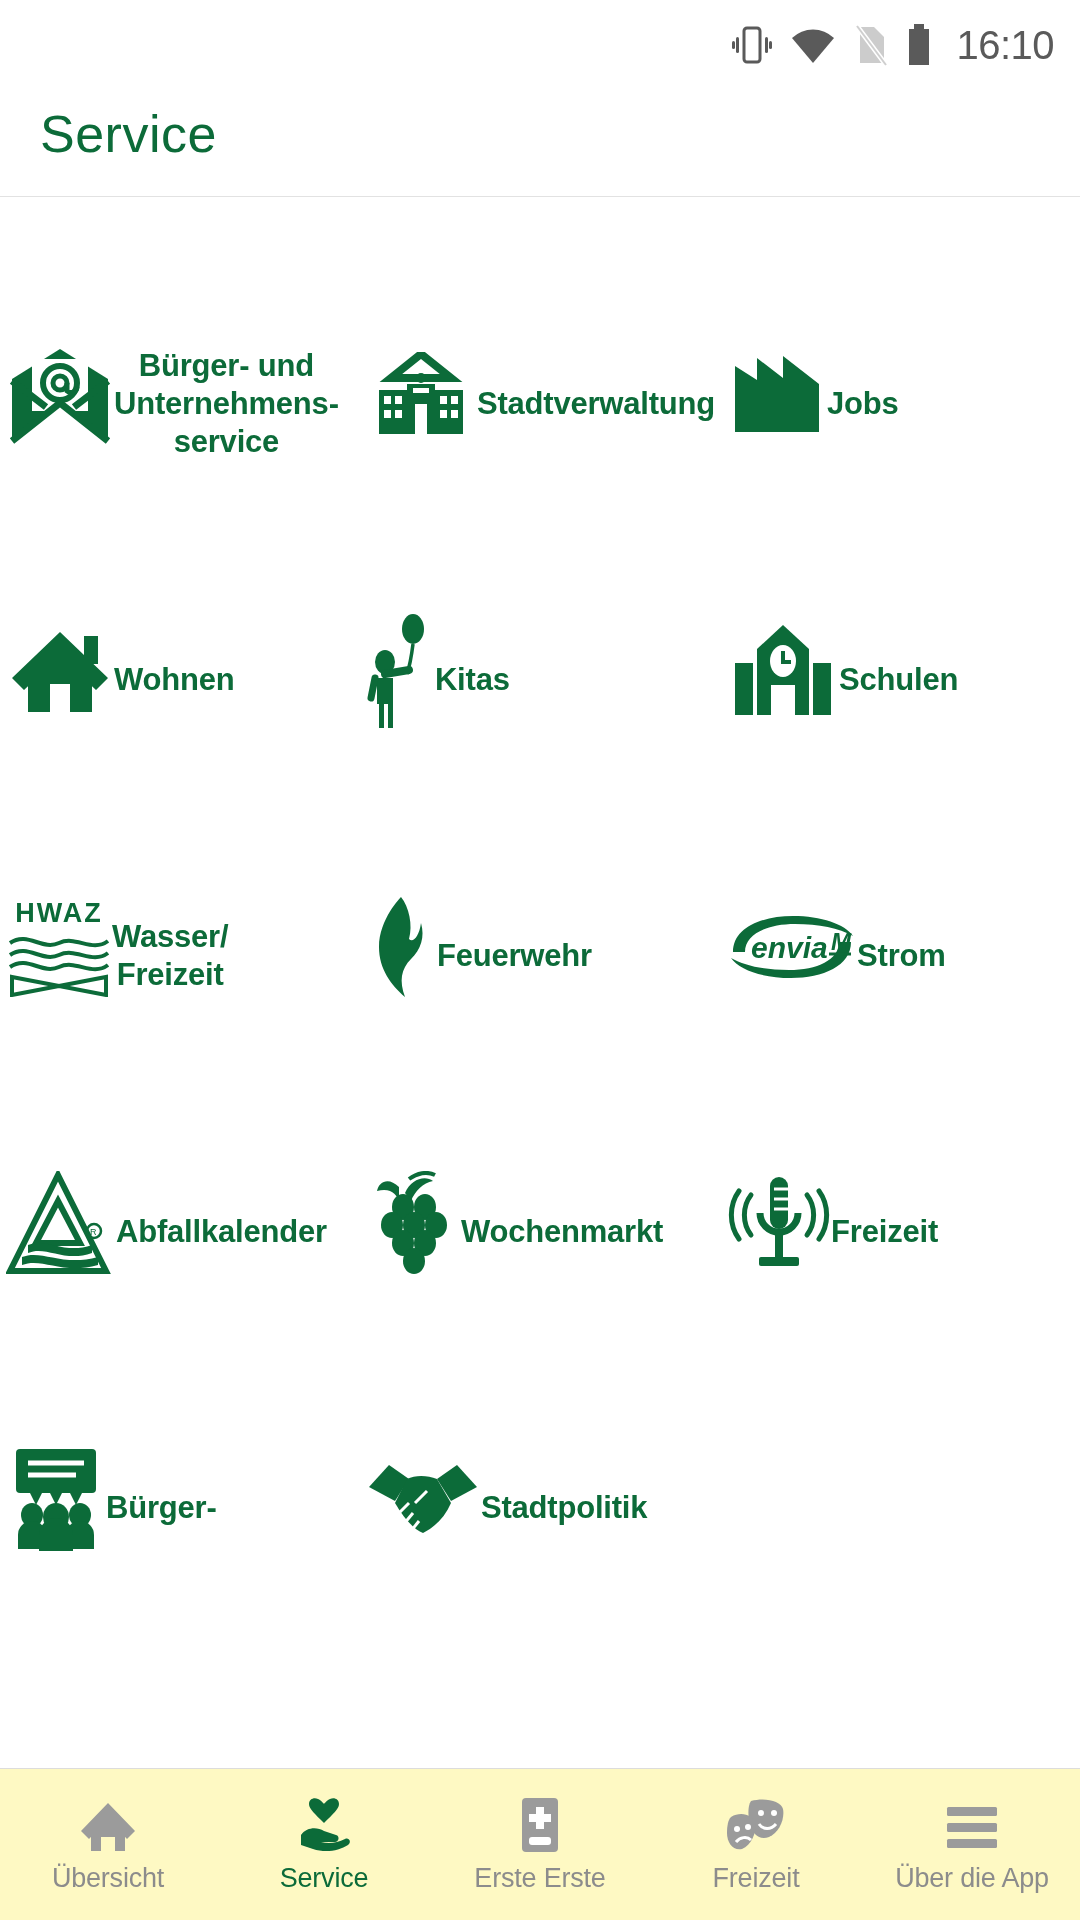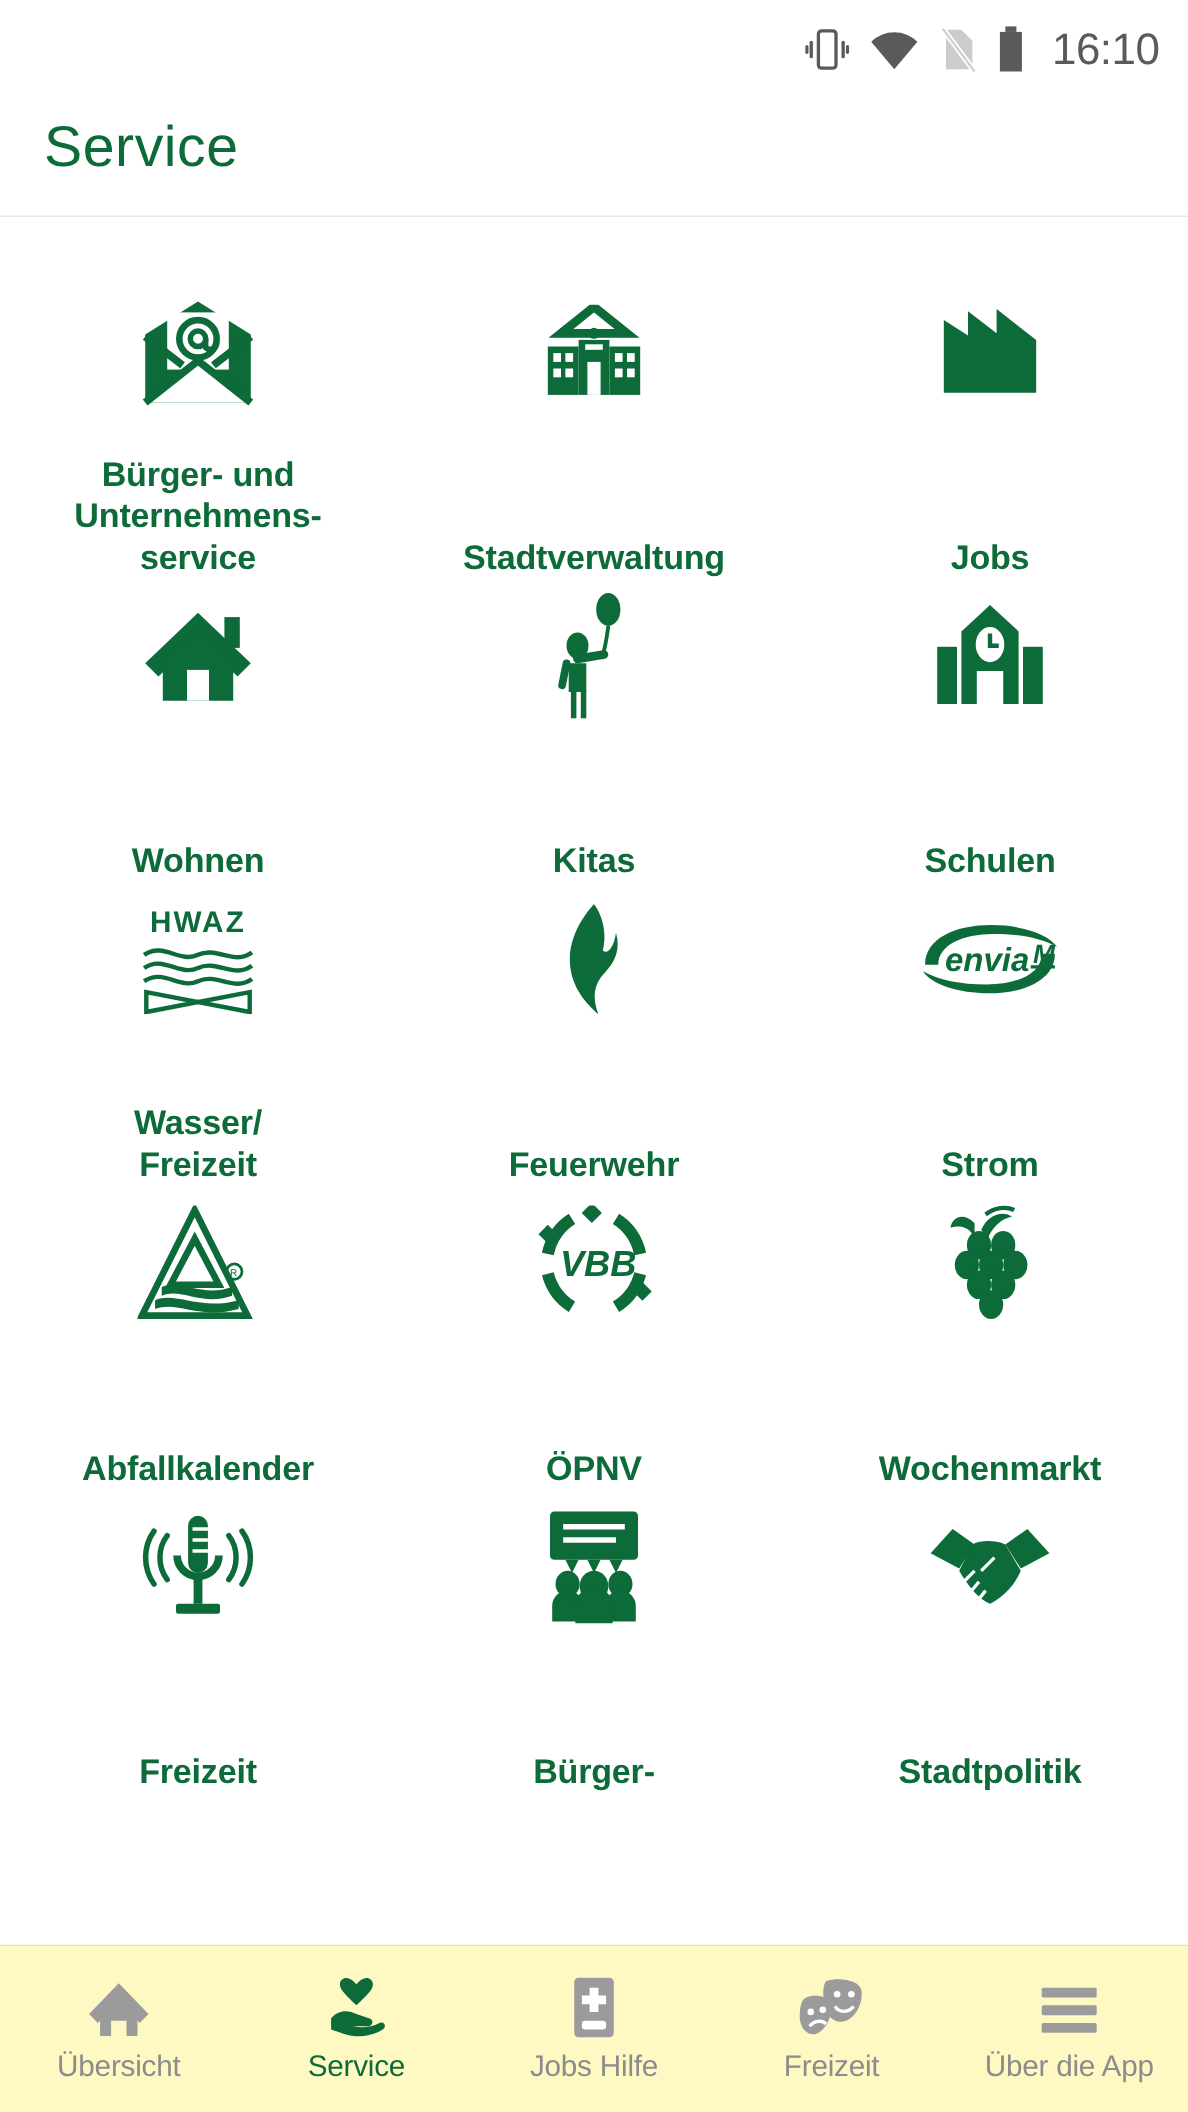--- a/index.html
+++ b/index.html
@@ -56,23 +56,23 @@
     overflow:hidden;
     background:#ffffff;
   }
   .grid{
     display:grid;
     grid-template-columns:repeat(3,1fr);
     padding-top:52px;
   }
   .tile{
     display:flex;
-    flex-direction:column;
-    align-items:center;
-    justify-content:space-between;
+    flex-direction:row;
+    align-items:center;
+    justify-content:flex-start;
     padding:14px 6px 0 6px;
     min-height:276px;
     cursor:pointer;
   }
   .tile .iconbox{
     height:112px;
     display:flex;
     align-items:center;
     justify-content:center;
   }
@@ -307,39 +307,20 @@
             <path d="M22 74 C40 66 58 84 86 74 L86 82 C58 92 40 74 22 82 Z"></path>
             <path d="M16 86 C36 78 56 96 92 86 L92 94 C56 104 36 86 16 94 Z"></path>
           </g>
           <circle cx="88" cy="60" r="7" fill="none" stroke="#0c6b39" stroke-width="2.5"></circle>
           <text x="84" y="64" font-size="9" fill="#0c6b39" font-family="'Liberation Sans',sans-serif">R</text>
         </svg>
       </div>
       <div class="label">Abfallkalender</div>
     </div>
 
-    <div class="tile">
-      <div class="iconbox">
-        <svg width="108" height="104" viewBox="0 0 108 104">
-          <g fill="none" stroke="#0c6b39" stroke-width="11" stroke-linecap="butt">
-            <path d="M74 12 A46 50 0 0 1 96 44"></path>
-            <path d="M96 62 A46 50 0 0 1 74 92"></path>
-            <path d="M34 92 A46 50 0 0 1 12 62"></path>
-            <path d="M12 44 A46 50 0 0 1 34 12"></path>
-          </g>
-          <g fill="#0c6b39">
-            <rect x="46" y="0" width="13" height="13" transform="rotate(45 52 6)"></rect>
-            <rect x="92" y="72" width="12" height="12" transform="rotate(45 98 78)"></rect>
-            <rect x="6" y="20" width="12" height="12" transform="rotate(45 12 26)"></rect>
-          </g>
-          <text x="23" y="64" font-family="'Liberation Sans',sans-serif" font-size="33" font-weight="bold" font-style="italic" fill="#0c6b39">VBB</text>
-        </svg>
-      </div>
-      <div class="label">ÖPNV</div>
-    </div>
 
     <div class="tile">
       <div class="iconbox">
         <svg width="96" height="104" viewBox="0 0 96 104">
           <path d="M34 16 C24 6 14 10 12 20 C26 16 32 24 34 30 Z" fill="#0c6b39"></path>
           <path d="M40 22 C46 8 60 4 68 10 C58 12 50 20 46 30 Z" fill="#0c6b39"></path>
           <path d="M44 8 C52 2 62 0 70 4" stroke="#0c6b39" stroke-width="4" fill="none"></path>
           <g fill="#0c6b39">
             <ellipse cx="38" cy="36" rx="11" ry="13"></ellipse>
             <ellipse cx="60" cy="36" rx="11" ry="13"></ellipse>
@@ -449,21 +430,21 @@
   </div>
 
   <div class="navitem">
     <span class="navicon">
       <svg width="44" height="56" viewBox="0 0 44 56">
         <rect x="4" y="1" width="36" height="54" rx="4" fill="#9b9b9b"></rect>
         <path d="M18 10 h8 v7 h7 v8 h-7 v7 h-8 v-7 h-7 v-8 h7 z" fill="#ffffff"></path>
         <rect x="11" y="40" width="22" height="8" rx="3" fill="#ffffff"></rect>
       </svg>
     </span>
-    <span class="navlabel">Jobs Hilfe</span>
+    <span class="navlabel">Erste Erste</span>
   </div>
 
   <div class="navitem">
     <span class="navicon">
       <svg width="62" height="56" viewBox="0 0 62 56">
         <path d="M26 4 C40 0 56 4 58 12 C60 22 54 36 44 40 C34 44 26 36 24 24
                  C23 16 23 8 26 4 Z" fill="#9b9b9b"></path>
         <circle cx="36" cy="16" r="3" fill="#ffffff"></circle>
         <circle cx="49" cy="16" r="3" fill="#ffffff"></circle>
         <path d="M34 27 C38 33 46 33 51 27" stroke="#ffffff" stroke-width="3" fill="none"></path>

